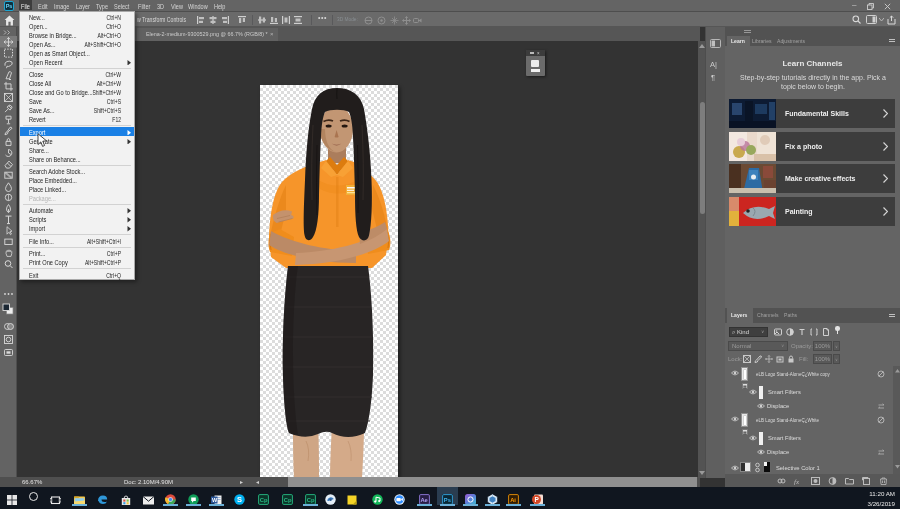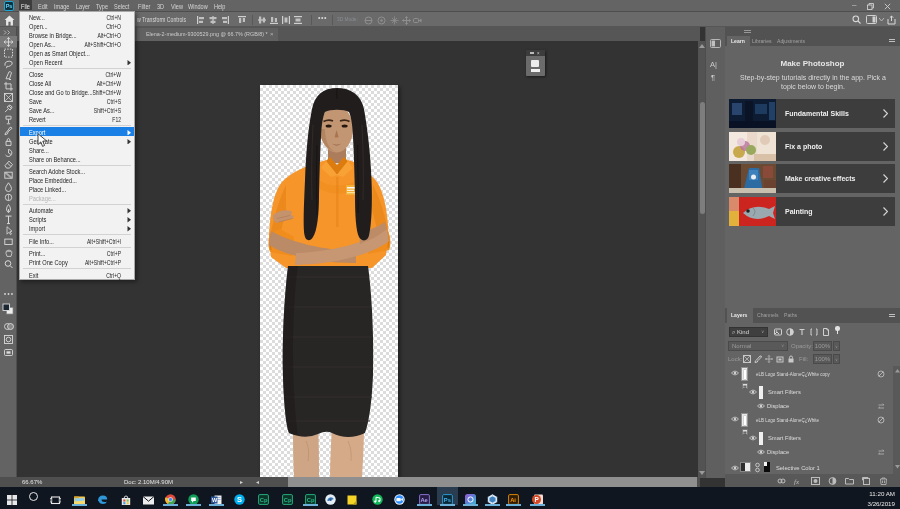--- a/index.html
+++ b/index.html
@@ -327,21 +327,21 @@
   <div class="abs" style="left:744px;top:31.5px;width:7px;height:1px;background:#989898;"></div>
 
   <div class="abs" style="left:725px;top:36px;width:175px;height:10px;background:#525252;"></div>
   <div class="abs" style="left:727px;top:36px;width:23px;height:10px;background:#646464;"></div>
     <div class="abs nw" style="left:731px;top:38px;color:#eaeaea;font-size:5.8px;font-weight:bold;transform:scaleX(0.88);transform-origin:0 0;">Learn</div>
   <div class="abs nw" style="left:752px;top:38px;color:#a2a2a2;font-size:5.8px;transform:scaleX(0.88);transform-origin:0 0;">Libraries</div>
   <div class="abs nw" style="left:777px;top:38px;color:#a2a2a2;font-size:5.8px;transform:scaleX(0.88);transform-origin:0 0;">Adjustments</div>
   <div class="abs" style="left:889px;top:39px;width:6px;height:1px;background:#c0c0c0;"></div>
   <div class="abs" style="left:889px;top:41px;width:6px;height:1px;background:#c0c0c0;"></div>
 
-  <div class="abs nw" style="left:725px;top:58.5px;width:175px;text-align:center;color:#e6e6e6;font-size:8px;font-weight:bold;">Make Photoshop</div>
+  <div class="abs nw" style="left:725px;top:58.5px;width:175px;text-align:center;color:#e6e6e6;font-size:8px;font-weight:bold;">Learn Channels</div>
   <div class="abs" style="left:733px;top:72.5px;width:160px;text-align:center;color:#dadada;font-size:7px;line-height:9.5px;">Step-by-step tutorials directly in the app. Pick a topic below to begin.</div>
 
   <div id="cards">
       <div class="abs" style="left:729px;top:99px;width:166px;height:29px;background:#3d3d3d;">
         <div class="abs" style="left:0;top:0;width:47px;height:29px;overflow:hidden;"><svg width="47" height="29">
             <rect width="47" height="29" fill="#0d1b33"></rect>
             <rect x="3" y="4" width="10" height="12" fill="#2c4a73" opacity="0.9"></rect>
             <rect x="16" y="2" width="8" height="20" fill="#0a1426"></rect>
             <rect x="26" y="5" width="12" height="10" fill="#1d3least"></rect>
             <rect x="26" y="5" width="12" height="10" fill="#1d3a5f"></rect>

